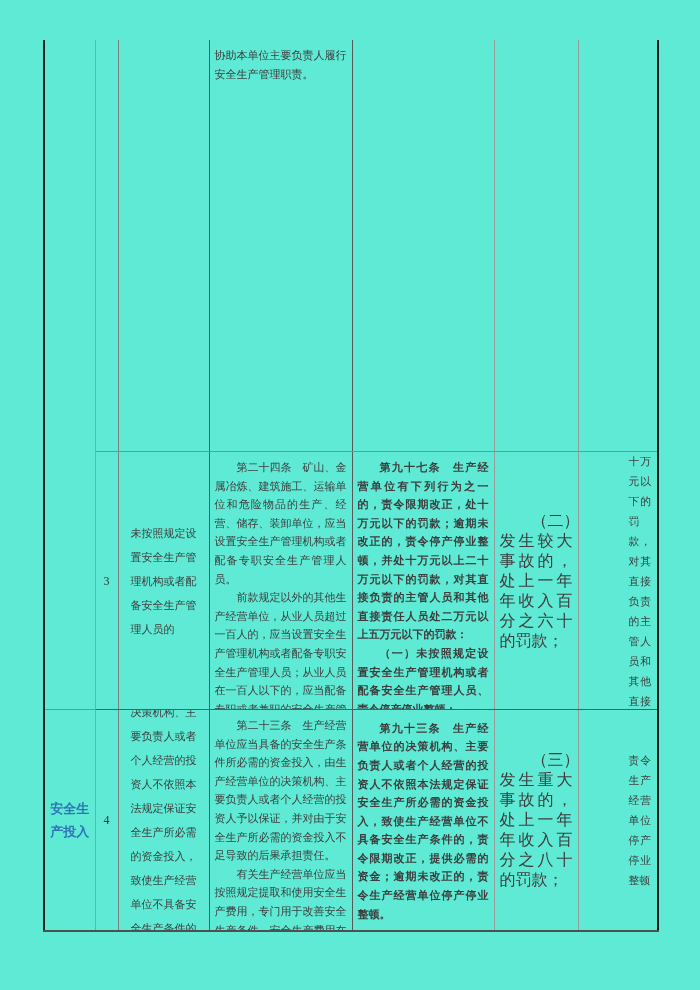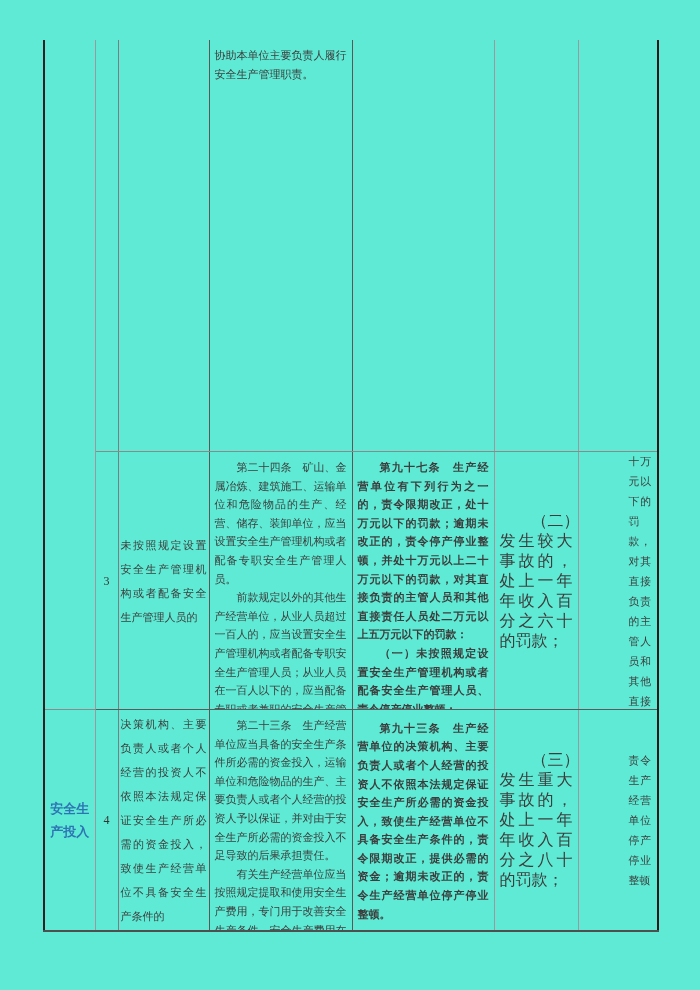--- a/index.html
+++ b/index.html
@@ -36,21 +36,21 @@
   .mid{justify-content:center;}
   tr.r0 .inner{height:411px;}
   tr.r3 .inner{height:257px;}
   tr.r4 .inner{height:220px;}
   .inner.span2{height:669px;}
   
   p{margin:0;text-align:justify;}
   .indent{text-indent:2em;}
   .duty .inner,.pen .inner{padding:6px 5px 4px 5px;}
   .duty p,.pen p{font-size:11px;line-height:18.6px;}
-  .viol .inner{padding:4px 2px;}
+  .viol .inner{padding:4px 12px;}
   .viol p{font-size:11px;line-height:24px;}
   .acc .inner{padding:4px 5px;}
   .acc p{font-size:16px;line-height:20px;}
   .sum .inner{padding:4px 6px;}
   .sum p{font-size:10.8px;line-height:20px;}
   .num .inner{padding:0;align-items:center;}
   .num p{font-size:12px;line-height:16px;text-align:center;color:#333;}
   .cat .inner{padding:0 4px;}
   .cat p{
     font-size:13px;line-height:23px;font-weight:bold;
@@ -146,21 +146,21 @@
           <p>4</p>
         </div>
       </td>
       <td class="c3 viol">
         <div class="inner mid">
           <p>决策机构、主要负责人或者个人经营的投资人不依照本法规定保证安全生产所必需的资金投入，致使生产经营单位不具备安全生产条件的</p>
         </div>
       </td>
       <td class="c4 duty">
         <div class="inner top">
-          <p class="indent">第二十三条　生产经营单位应当具备的安全生产条件所必需的资金投入，运输单位和危险物品的生产、主要负责人或者个人经营的投资人予以保证，并对由于安全生产所必需的资金投入不足导致的后果承担责任。</p>
+          <p class="indent">第二十三条　生产经营单位应当具备的安全生产条件所必需的资金投入，由生产经营单位的决策机构、主要负责人或者个人经营的投资人予以保证，并对由于安全生产所必需的资金投入不足导致的后果承担责任。</p>
           <p class="indent">有关生产经营单位应当按照规定提取和使用安全生产费用，专门用于改善安全生产条件。安全生产费用在</p>
         </div>
       </td>
       <td class="c5 pen">
         <div class="inner mid">
           <p class="indent">第九十三条　生产经营单位的决策机构、主要负责人或者个人经营的投资人不依照本法规定保证安全生产所必需的资金投入，致使生产经营单位不具备安全生产条件的，责令限期改正，提供必需的资金；逾期未改正的，责令生产经营单位停产停业整顿。</p>
         </div>
       </td>
       <td class="c6 acc">
         <div class="inner mid">

